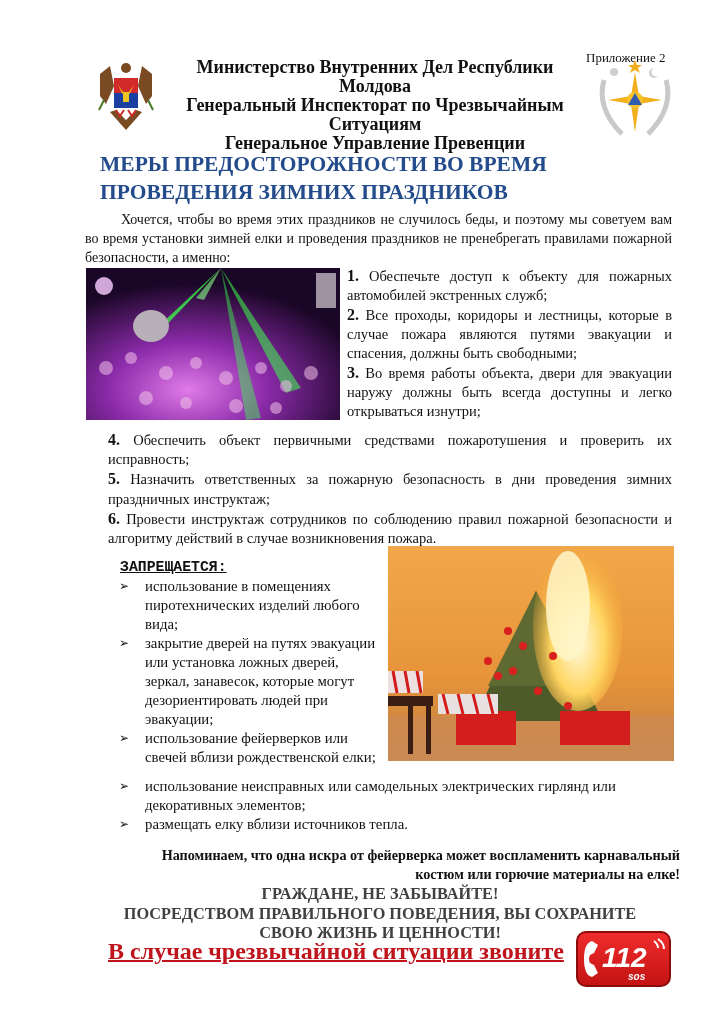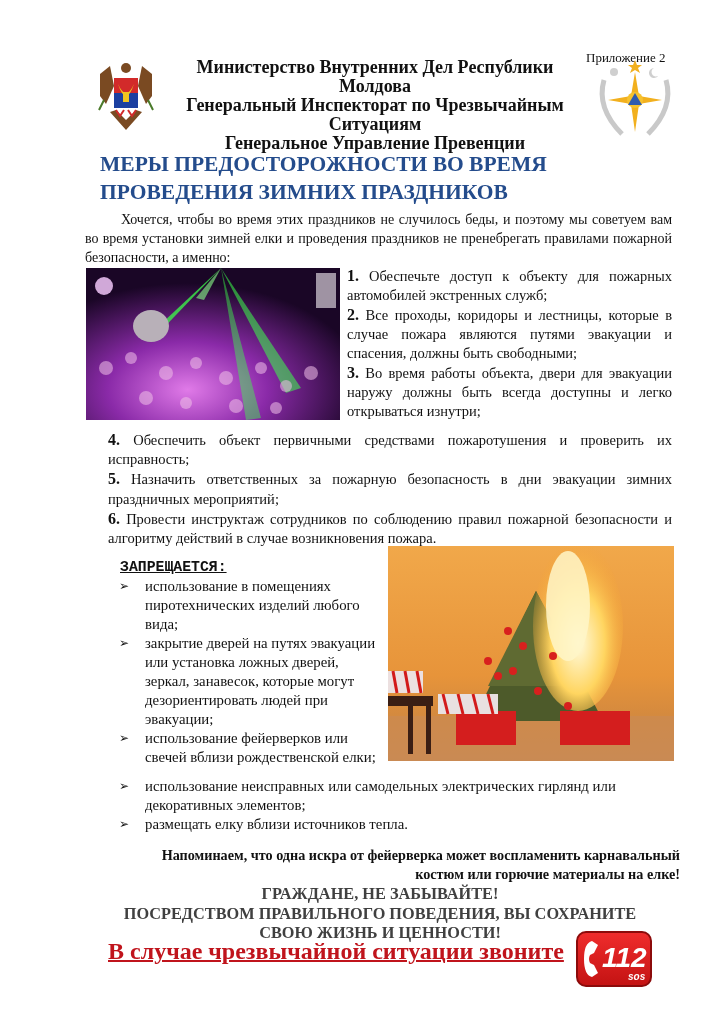--- a/index.html
+++ b/index.html
@@ -29,21 +29,21 @@
   .bullets li .arrow { position: absolute; left: -1px; top: 0; font-size: 12px; }
   .bullets-wide { left: 120px; top: 777px; width: 560px; font-size: 14.8px; line-height: 19px; }
   .photo2 { left: 388px; top: 546px; width: 286px; height: 215px; overflow: hidden;
             background: linear-gradient(180deg, #f1a84a 0%, #e7943a 60%, #d58a3e 78%, #c98b52 100%); }
   .reminder { left: 80px; top: 846px; width: 600px; text-align: right; font-weight: bold;
               font-size: 14.2px; line-height: 19px; }
   .slogan { left: 80px; top: 884px; width: 600px; text-align: center; font-weight: bold;
             color: #404040; font-size: 16.3px; line-height: 19.5px; }
   .call { left: 108px; top: 938px; font-weight: bold; color: #c0141c; font-size: 24px;
           text-decoration: underline; text-decoration-thickness: 2px; }
-  .sos { left: 576px; top: 931px; width: 76px; height: 56px; border-radius: 10px;
+  .sos { left: 576px; top: 931px; width: 95px; height: 56px; border-radius: 10px;
          background: linear-gradient(180deg, #ef2c2c, #c41313); border: 2px solid #8c0b0b;
          box-sizing: border-box; }
 </style>
 </head>
 <body>
 
 <div class="abs crest">
   <svg width="60" height="78" viewBox="0 0 60 78">
     <path d="M4 18 L14 10 L18 30 L10 48 L4 40 Z" fill="#7a4a22"></path>
     <path d="M56 18 L46 10 L42 30 L50 48 L56 40 Z" fill="#7a4a22"></path>
@@ -123,21 +123,21 @@
 </div>
 
 <div class="abs items-right">
   <p><span class="num">1.</span> <span>Обеспечьте доступ к объекту для пожарных автомобилей экстренных служб;</span></p>
   <p><span class="num">2.</span> <span>Все проходы, коридоры и лестницы, которые в случае пожара являются путями эвакуации и спасения, должны быть свободными;</span></p>
   <p><span class="num">3.</span> <span>Во время работы объекта, двери для эвакуации наружу должны быть всегда доступны и легко открываться изнутри;</span></p>
 </div>
 
 <div class="abs items-full">
   <p><span class="num">4.</span> <span>Обеспечить объект первичными средствами пожаротушения и проверить их исправность;</span></p>
-  <p><span class="num">5.</span> <span>Назначить ответственных за пожарную безопасность в дни эвакуации зимних праздничных мероприятий;</span></p>
+  <p><span class="num">5.</span> <span>Назначить ответственных за пожарную безопасность в дни проведения зимних праздничных инструктаж;</span></p>
   <p><span class="num">6.</span> <span>Провести инструктаж сотрудников по соблюдению правил пожарной безопасности и алгоритму действий в случае возникновения пожара.</span></p>
 </div>
 
 <div class="abs forbid">
   <div class="forbid-title">ЗАПРЕЩАЕТСЯ:</div>
   <ul class="bullets">
     <li><span class="arrow">➢</span><span>использование в помещениях пиротехнических изделий любого вида;</span></li>
     <li><span class="arrow">➢</span><span>закрытие дверей на путях эвакуации или установка ложных дверей, зеркал, занавесок, которые могут дезориентировать людей при эвакуации;</span></li>
     <li><span class="arrow">➢</span><span>использование фейерверков или свечей вблизи рождественской елки;</span></li>
   </ul>

